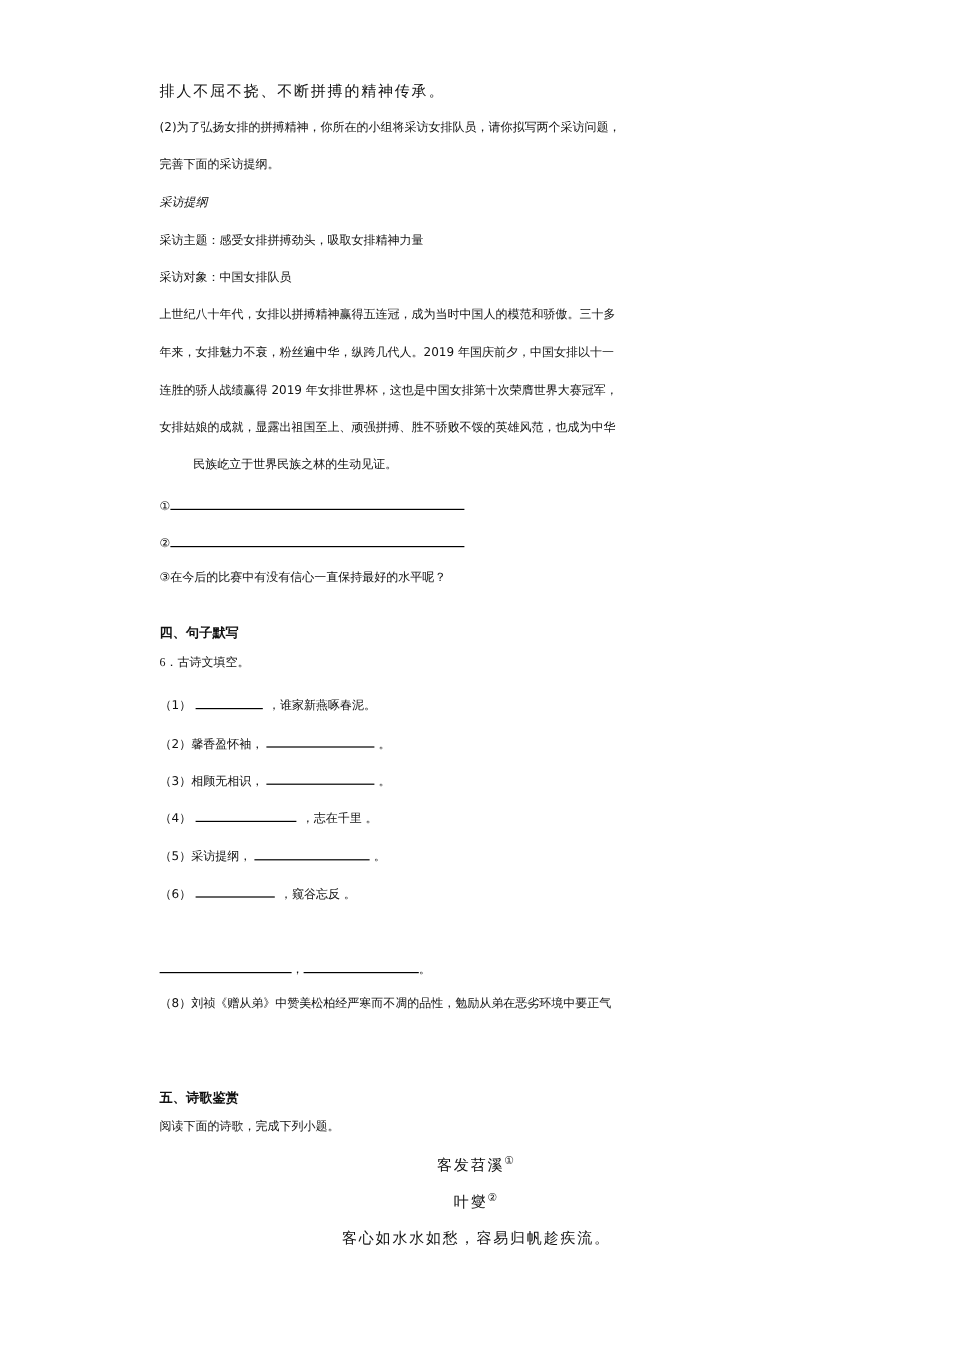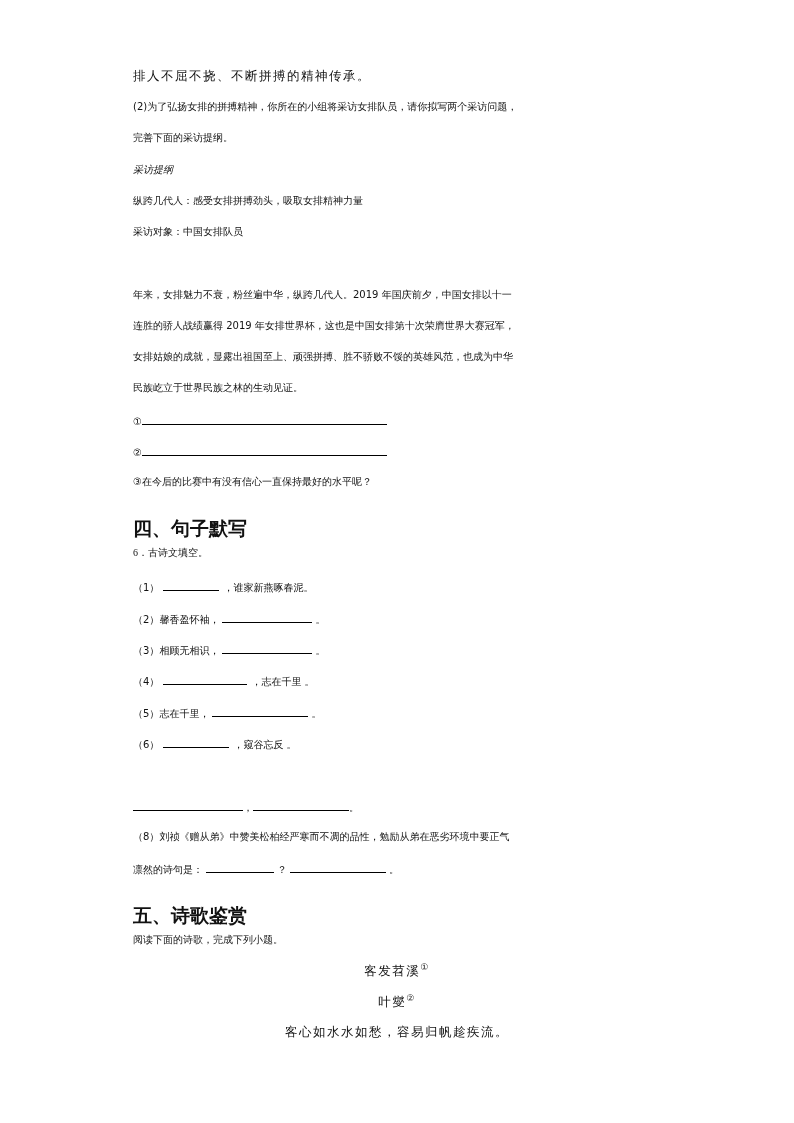--- a/index.html
+++ b/index.html
@@ -1,42 +1,43 @@
 <!DOCTYPE html>
 <html><head>
 <meta charset="utf-8">
 <style>
   html, body { margin: 0; padding: 0; background: #ffffff; }
   body { width: 794px; height: 1123px; position: relative; overflow: hidden;
          font-family: "DejaVu Sans", "Liberation Sans", sans-serif; color: #111; }
   .page { position: absolute; left: 0; top: 0; width: 794px; height: 1123px; }
   .line { position: absolute; left: 133px; font-size: 10px; line-height: 20px; white-space: nowrap; }
   .serif-small { font-family: "DejaVu Serif", "Liberation Serif", serif; font-size: 12.5px; letter-spacing: 1.5px; }
-  .h { font-weight: bold; font-size: 19px; }
+  .h { font-weight: bold; font-size: 11px; }
   .blank { display: inline-block; border-bottom: 1px solid #000; height: 14px; vertical-align: baseline; }
   .center { position: absolute; left: 0; width: 794px; text-align: center; }
   sup { font-size: 9px; }
 </style>
 </head>
 <body>
 
 <div class="page">
 
   <div class="line serif-small" style="top:66px;">排人不屈不挠、不断拼搏的精神传承。</div>
 
   <div class="line" style="top:97px;">(2)为了弘扬女排的拼搏精神，你所在的小组将采访女排队员，请你拟写两个采访问题，</div>
   <div class="line" style="top:128px;">完善下面的采访提纲。</div>
   <div class="line" style="top:160px;font-style:italic;">采访提纲</div>
-  <div class="line" style="top:191px;">纵跨几代人：感受女排拼搏劲头，吸取女排精神力量</div>
+  <div class="line" style="top:191px;">采访主题：感受女排拼搏劲头，吸取女排精神力量</div>
   <div class="line" style="top:222px;">采访对象：中国女排队员</div>
 
+  <div class="line" style="top:253px;">上世纪八十年代，女排以拼搏精神赢得五连冠，成为当时中国人的模范和骄傲。三十多</div>
   <div class="line" style="top:285px;">年来，女排魅力不衰，粉丝遍中华，纵跨几代人。2019 年国庆前夕，中国女排以十一</div>
   <div class="line" style="top:316px;">连胜的骄人战绩赢得 2019 年女排世界杯，这也是中国女排第十次荣膺世界大赛冠军，</div>
   <div class="line" style="top:347px;">女排姑娘的成就，显露出祖国至上、顽强拼搏、胜不骄败不馁的英雄风范，也成为中华</div>
-  <div class="line" style="top:378px;">民族屹立于世界民族之林的生动见证。</div>
+  <div class="line" style="top:378px;margin-left:28px;">民族屹立于世界民族之林的生动见证。</div>
 
   <div class="line" style="top:410px;">
     <span>①</span><span class="blank" style="width:245px;"></span>
   </div>
   <div class="line" style="top:441px;">
     <span>②</span><span class="blank" style="width:245px;"></span>
   </div>
   <div class="line" style="top:472px;">
     <span>③</span><span>在今后的比赛中有没有信心一直保持最好的水平呢？</span>
   </div>
@@ -50,33 +51,30 @@
   <div class="line" style="top:608px;">
     <span>（2）</span><span>馨香盈怀袖，</span><span class="blank" style="width:90px;margin:0 3px;"></span><span>。</span>
   </div>
   <div class="line" style="top:639px;">
     <span>（3）</span><span>相顾无相识，</span><span class="blank" style="width:90px;margin:0 3px;"></span><span>。</span>
   </div>
   <div class="line" style="top:670px;">
     <span>（4）</span><span class="blank" style="width:84px;margin:0 4px;"></span><span>，志在千里 。</span>
   </div>
   <div class="line" style="top:702px;">
-    <span>（5）</span><span>志在千里，</span><span class="blank" style="width:96px;margin:0 3px;"></span><span>。</span>
+    <span>（5）</span><span>采访提纲，</span><span class="blank" style="width:96px;margin:0 3px;"></span><span>。</span>
   </div>
   <div class="line" style="top:733px;">
     <span>（6）</span><span class="blank" style="width:66px;margin:0 4px;"></span><span>，窥谷忘反 。</span>
   </div>
   <div class="line" style="top:796px;">
     <span class="blank" style="width:110px;"></span><span>，</span><span class="blank" style="width:96px;"></span><span>。</span>
   </div>
   <div class="line" style="top:827px;">
     <span>（8）</span><span>刘祯《赠从弟》中赞美松柏经严寒而不凋的品性，勉励从弟在恶劣环境中要正气</span>
-  </div>
-  <div class="line" style="top:858px;">
-    <span>凛然的诗句是：</span><span class="blank" style="width:68px;margin:0 3px;"></span><span>？</span><span class="blank" style="width:96px;margin:0 3px;"></span><span>。</span>
   </div>
 
   <div class="line h" style="top:905px;">五、诗歌鉴赏</div>
   <div class="line" style="top:930px;">阅读下面的诗歌，完成下列小题。</div>
 
   <div class="center serif-small" style="top:962px;">
     <span>客发苕溪</span><sup>①</sup>
   </div>
   <div class="center serif-small" style="top:993px;">
     <span>叶燮</span><sup>②</sup>

